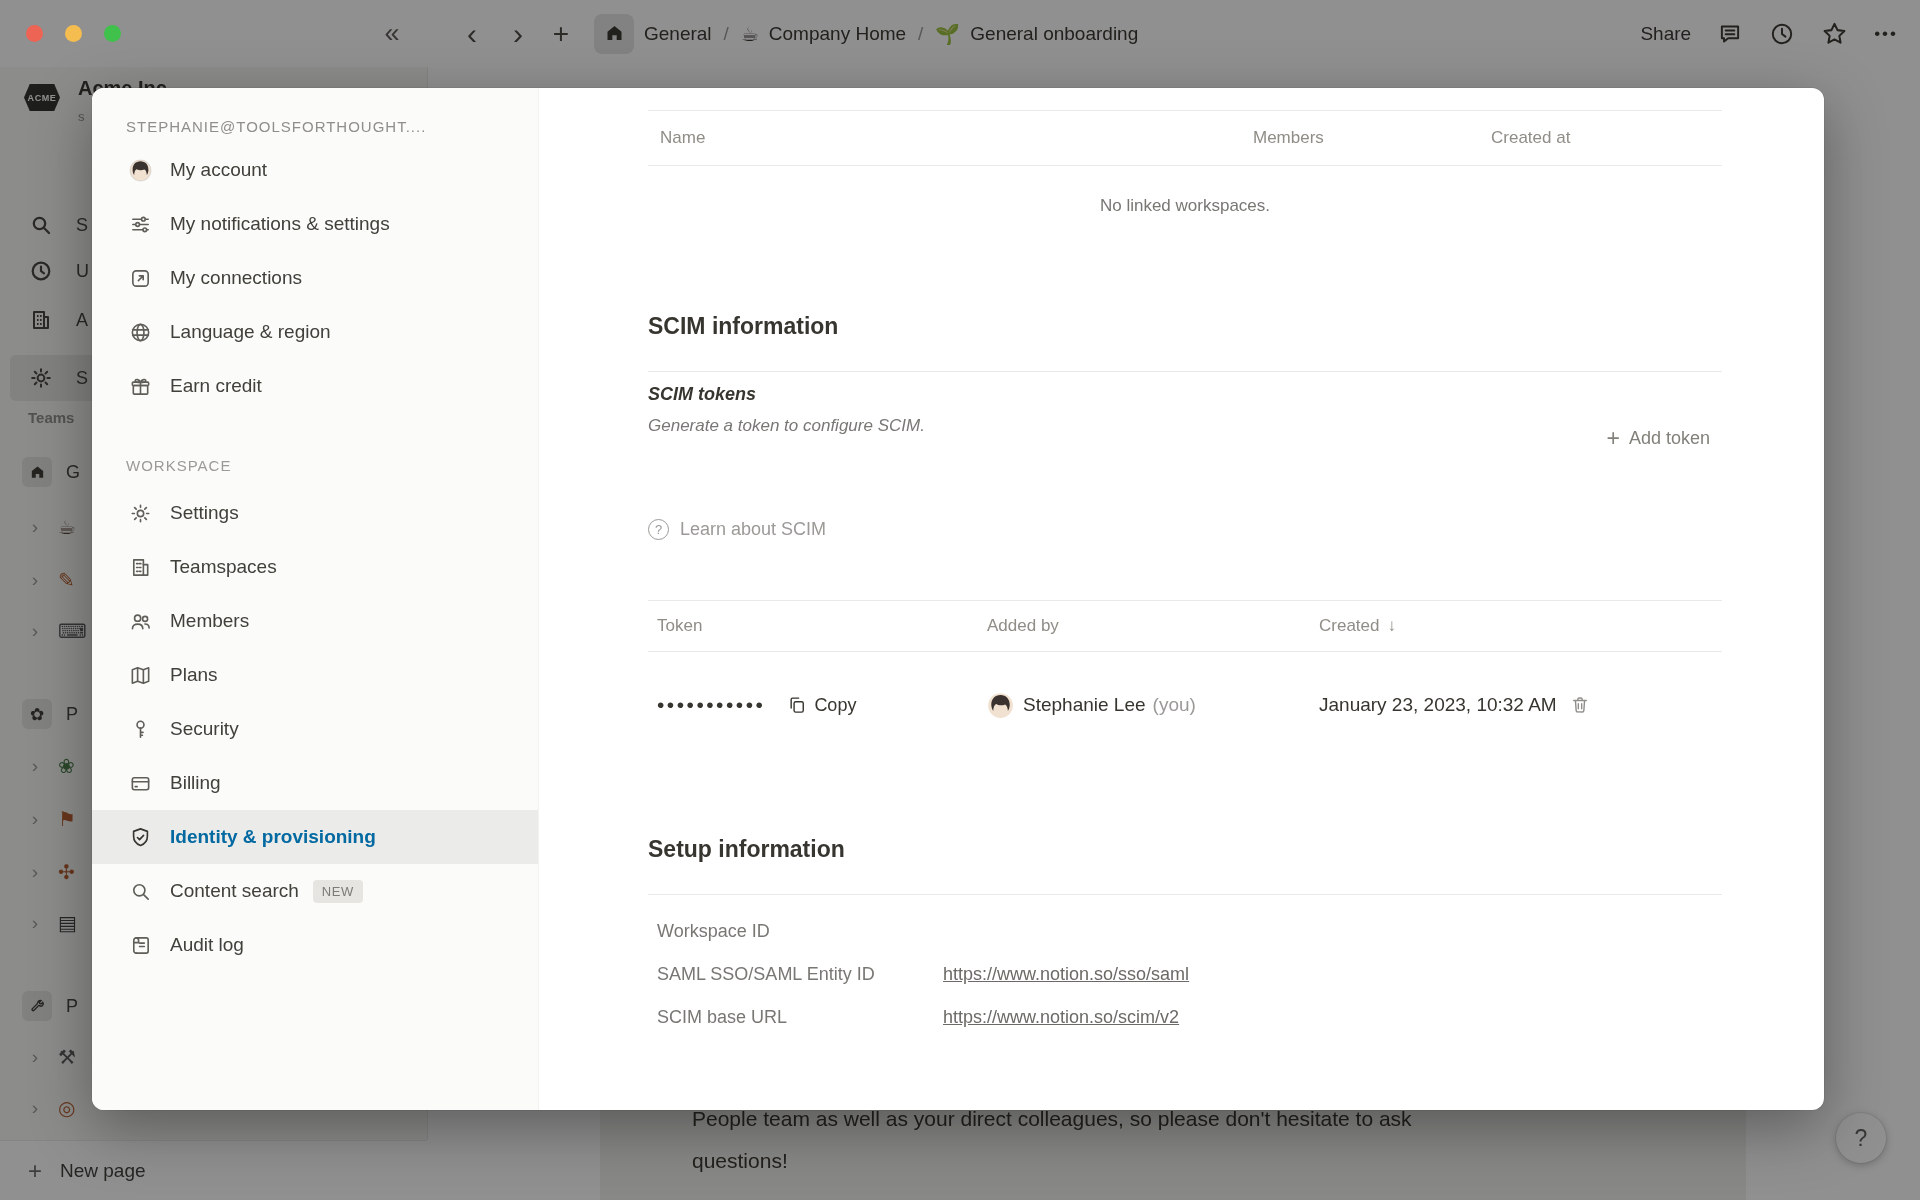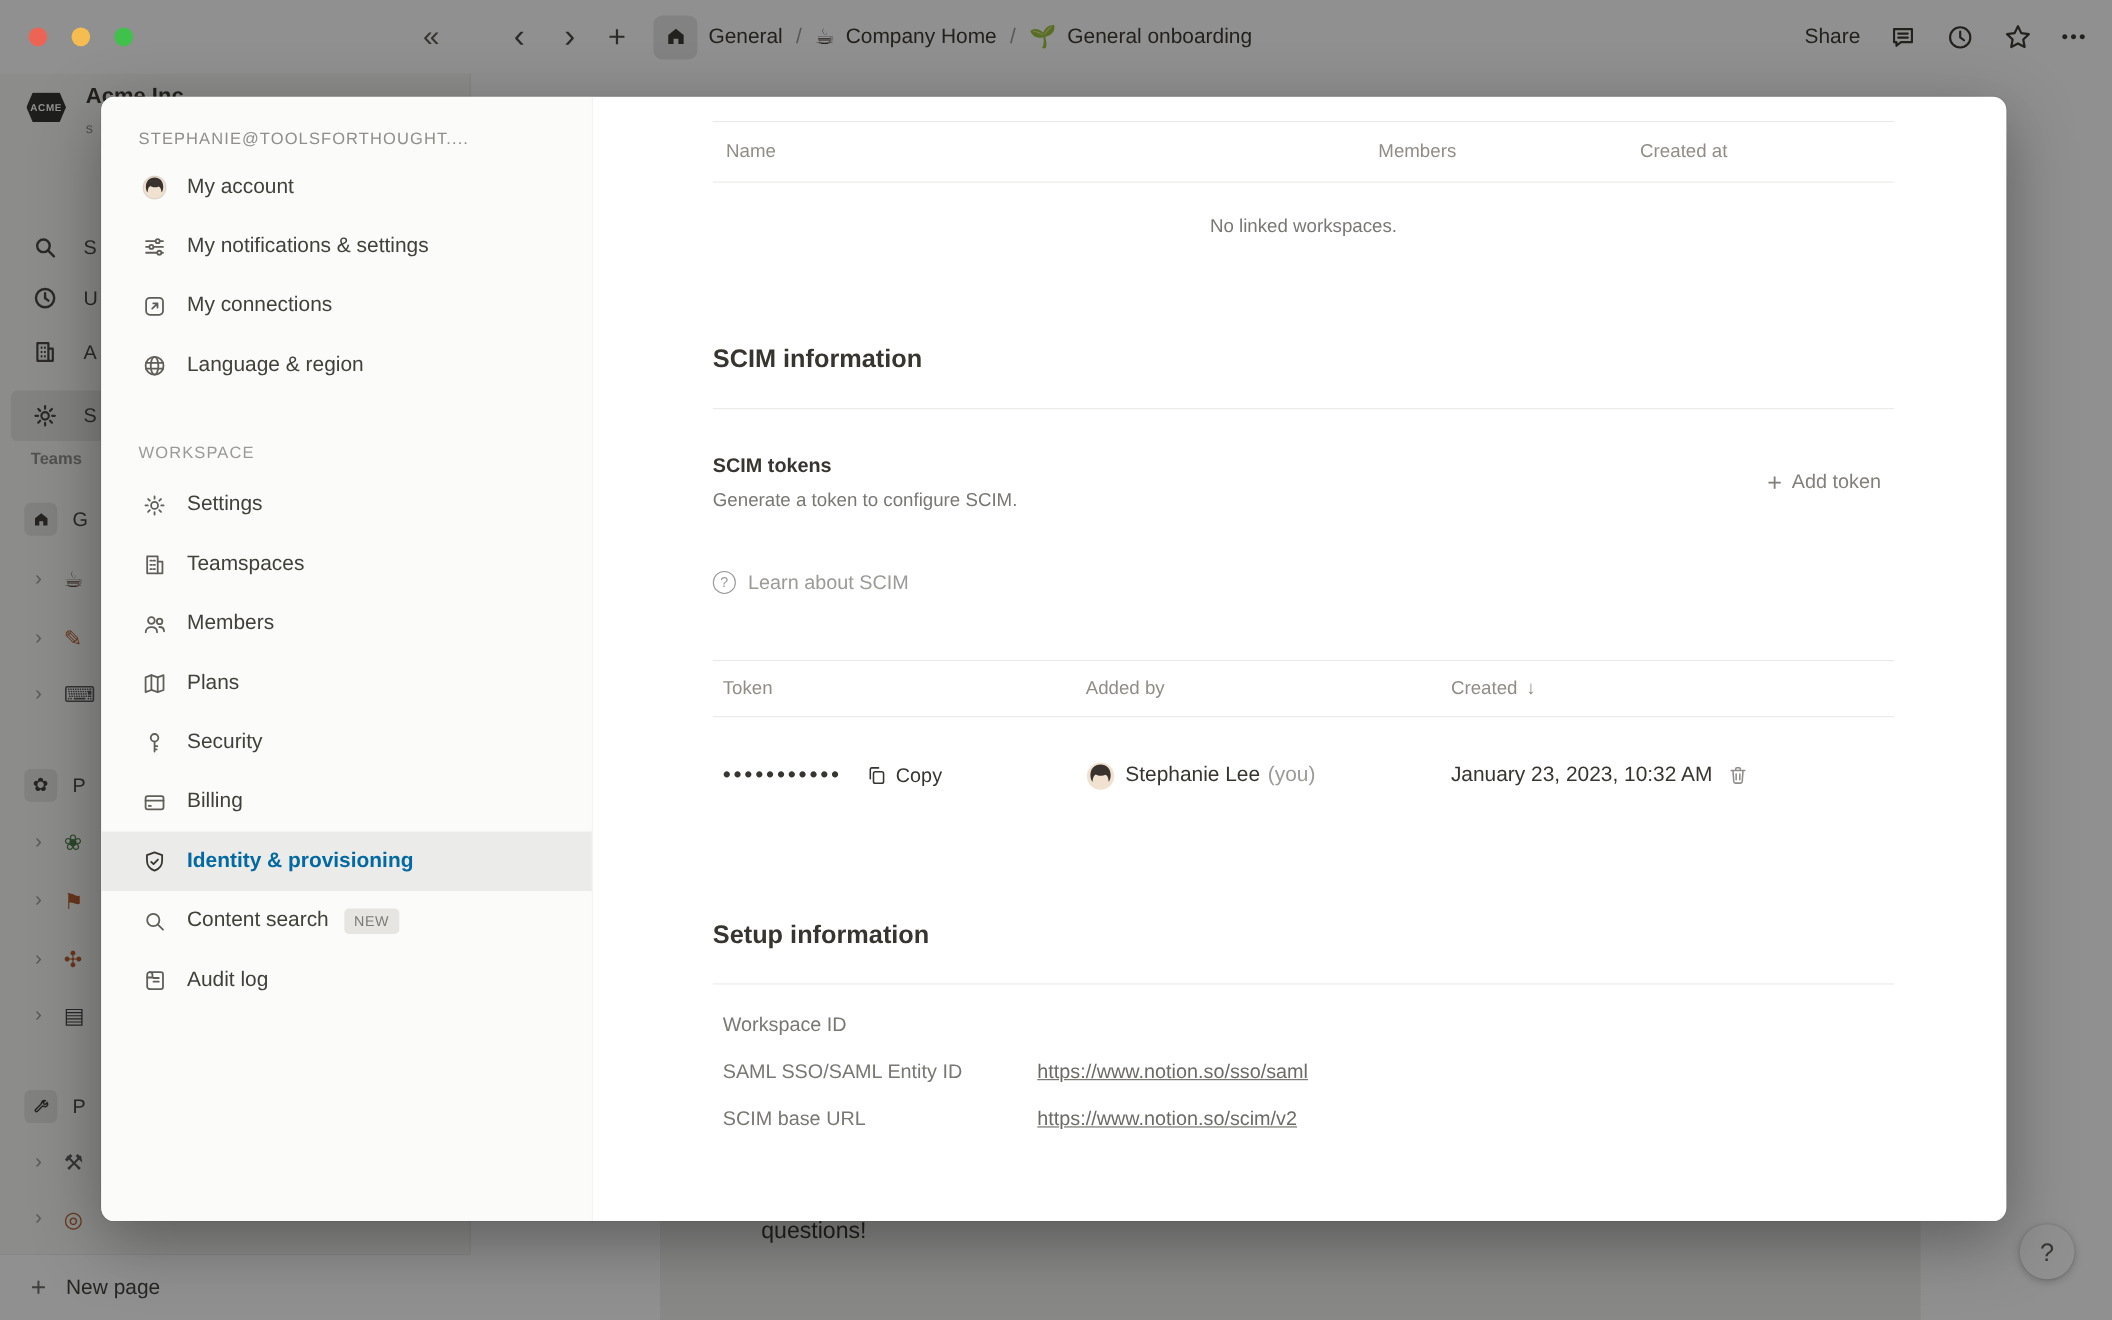--- a/index.html
+++ b/index.html
@@ -67,21 +67,21 @@
   
   .mmain{position:relative;flex:1;}
   .divline{position:absolute;left:109px;right:102px;height:1px;background:#e9e9e7;}
   .t1head{position:absolute;left:109px;right:102px;top:22px;height:54px;border-top:1px solid #e9e9e7;border-bottom:1px solid #e9e9e7;}
   .t1head span{position:absolute;top:0;height:54px;display:flex;align-items:center;font-size:17px;color:#908d87;}
   .t1c1{left:12px;} .t1c2{left:605px;} .t1c3{left:843px;}
   .emptytxt{position:absolute;left:109px;right:102px;top:94px;height:48px;line-height:48px;text-align:center;font-size:17px;color:#787774;}
   .h2{position:absolute;left:109px;font-size:23px;font-weight:700;color:#37352f;line-height:32px;}
   .scimh{top:222px;} .setuph{top:745px;}
   .div1{top:283px;} .div2{top:806px;}
-  .tokhead{position:absolute;left:109px;top:325px;}
+  .tokhead{position:absolute;left:109px;top:296px;font-style:italic;}
   .tokhead .tt{font-size:18px;font-weight:700;color:#37352f;}
   .tokhead .td{margin-top:11px;font-size:17px;color:#787774;}
   .addtok{position:absolute;right:114px;top:336px;height:28px;display:flex;align-items:center;gap:9px;cursor:pointer;}
   .addtok .plus{font-size:23px;color:#82807a;line-height:1;}
   .addtok .al{font-size:18px;color:#82807a;}
   .learn{position:absolute;left:109px;top:428px;height:26px;display:flex;align-items:center;cursor:pointer;}
   .qcirc{width:21px;height:21px;border:1.5px solid #9b9a97;border-radius:50%;display:flex;align-items:center;justify-content:center;
          font-size:13px;color:#9b9a97;box-sizing:border-box;}
   .learn .ll{margin-left:11px;font-size:18px;color:#9b9a97;}
   .t2head{position:absolute;left:109px;right:102px;top:512px;height:50px;border-top:1px solid #e9e9e7;border-bottom:1px solid #e9e9e7;}
@@ -259,20 +259,21 @@
     </div>
 
     <div class="newpage">
       <span class="np-plus">+</span>
       <span class="np-label">New page</span>
     </div>
   </div>
 
   <div class="bgmain">
     <div class="callout">
+      <div>People team as well as your direct colleagues, so please don't hesitate to ask</div>
       <div>questions!</div>
     </div>
     <div class="helpbtn">
       <span>?</span>
     </div>
   </div>
 
   <div class="overlay"></div>
 
   <div class="traffic">
@@ -317,20 +318,31 @@
       </div>
       <div class="mitem">
         <span class="micon">
           <svg class="isvg" viewBox="0 0 24 24">
               <circle cx="12" cy="12" r="8.5"></circle>
               <ellipse cx="12" cy="12" rx="3.6" ry="8.5"></ellipse>
               <path d="M3.8 9.2h16.4M3.8 14.8h16.4"></path>
             </svg>
         </span>
         <span class="mlabel">Language &amp; region</span>
+      </div>
+      <div class="mitem">
+        <span class="micon">
+          <svg class="isvg" viewBox="0 0 24 24">
+              <rect x="4.5" y="11" width="15" height="9" rx="1"></rect>
+              <rect x="3.5" y="7.5" width="17" height="3.5" rx="1"></rect>
+              <path d="M12 7.5V20"></path>
+              <path d="M12 7.5c-1.2-3.2-5.5-3.6-5.5-1.2 0 1.6 3.2 1.5 5.5 1.2zM12 7.5c1.2-3.2 5.5-3.6 5.5-1.2 0 1.6-3.2 1.5-5.5 1.2z"></path>
+            </svg>
+        </span>
+        <span class="mlabel">Earn credit</span>
       </div>
 
       <div class="msec">WORKSPACE</div>
 
       <div class="mitem">
         <span class="micon">
           <svg class="isvg" viewBox="0 0 24 24">
               <circle cx="12" cy="12" r="3.3"></circle>
               <path d="M12 3.4v2.2M12 18.4v2.2M3.4 12h2.2M18.4 12h2.2M5.9 5.9l1.6 1.6M16.5 16.5l1.6 1.6M18.1 5.9l-1.6 1.6M7.5 16.5l-1.6 1.6"></path>
             </svg>

